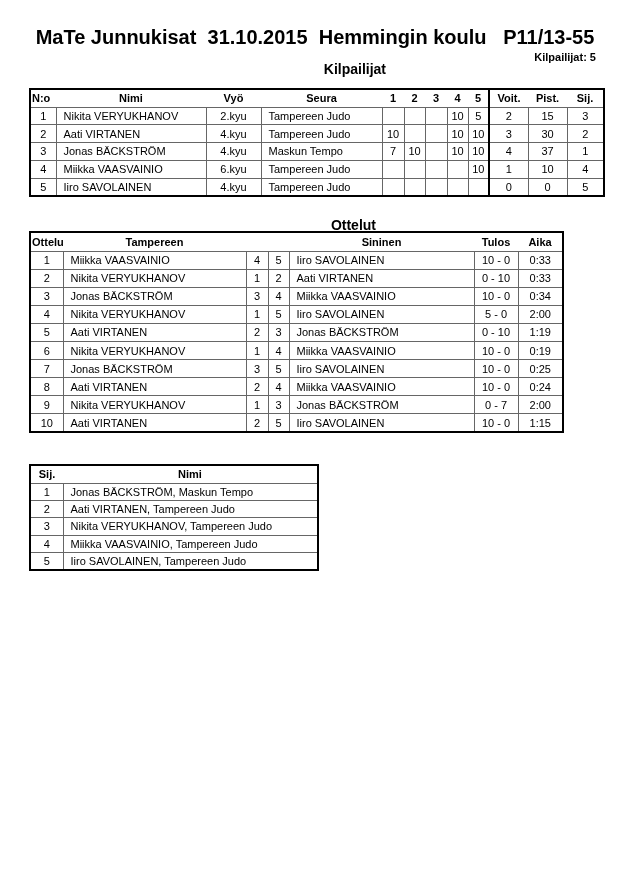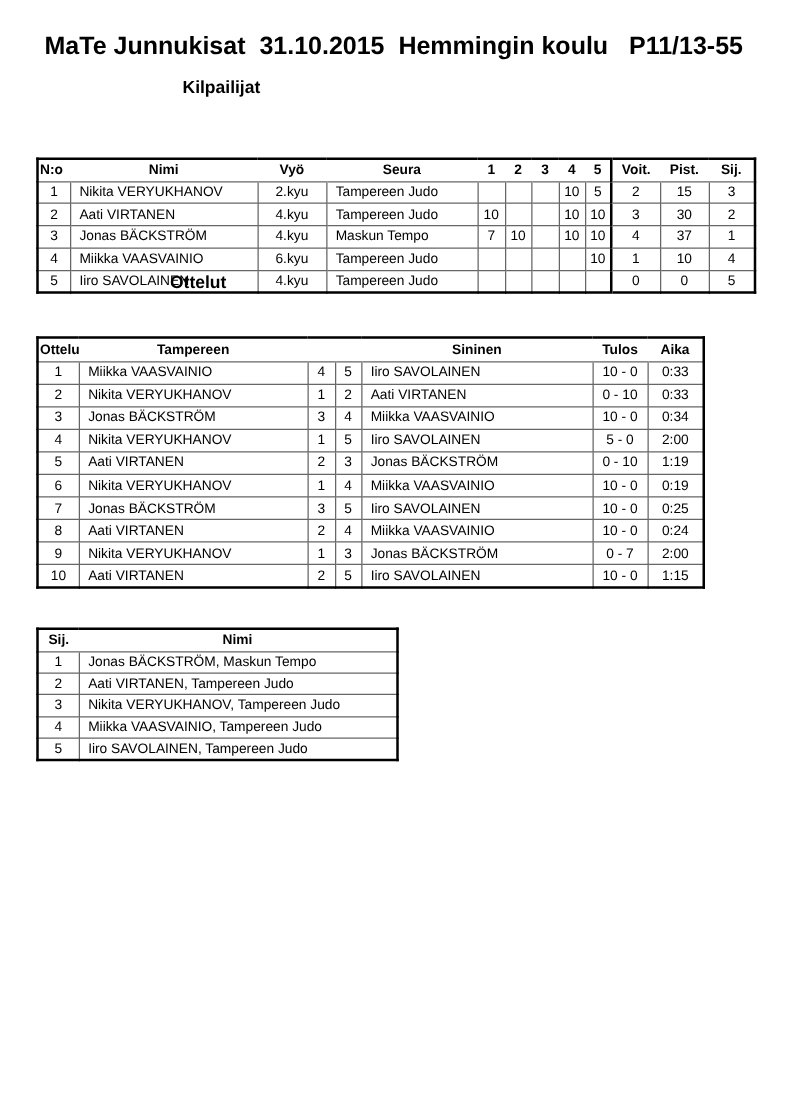--- a/index.html
+++ b/index.html
@@ -9,29 +9,29 @@
   }
   .main-title {
     position:absolute; top:26px; left:0; width:630px; text-align:center;
     font-size:20px; font-weight:bold; white-space:pre; letter-spacing:0px;
   }
   .count-label {
     position:absolute; top:51px; left:0; width:596px; text-align:right;
     font-size:11px; font-weight:bold;
   }
   .section-title {
-    position:absolute; font-size:14px; font-weight:bold; text-align:left; width:240px;
+    position:absolute; font-size:14px; font-weight:bold; text-align:right; width:240px;
   }
   .sec1 { top:61px;  left:146px; }
   .sec2 { top:217px; left:136px; }
   .sec3 { top:442px; left:48px;  }
 
   table.doc {
     position:absolute; border-collapse:collapse; table-layout:fixed;
-    background:#fff; border:2px solid #000;margin-top:38px;
+    background:#fff; border:2px solid #000;
   }
   table.doc td, table.doc th {
     border:1px solid #666; padding:0; font-size:11px; font-weight:normal;
     white-space:nowrap; overflow:hidden; vertical-align:middle;
   }
   
   table.doc th {
     border-left:none; border-right:none; border-top:none;
     font-weight:bold; overflow:visible;
   }
@@ -51,20 +51,21 @@
   .t3 { left:29px; top:464px; width:288px; }
   .t3 thead tr { height:18px; }
   .t3 tbody tr { height:17.4px; }
 </style>
 </head>
 <body>
 
 <div class="page">
 
   <div class="main-title">MaTe Junnukisat  31.10.2015  Hemmingin koulu   P11/13-55</div>
+  <div class="count-label">Kilpailijat: 5</div>
 
   <div class="section-title sec1">Kilpailijat</div>
 
   <table class="doc t1">
     <colgroup>
       <col style="width:26px">
         <col style="width:150px">
         <col style="width:55px">
         <col style="width:121px">
       <col style="width:22px">

